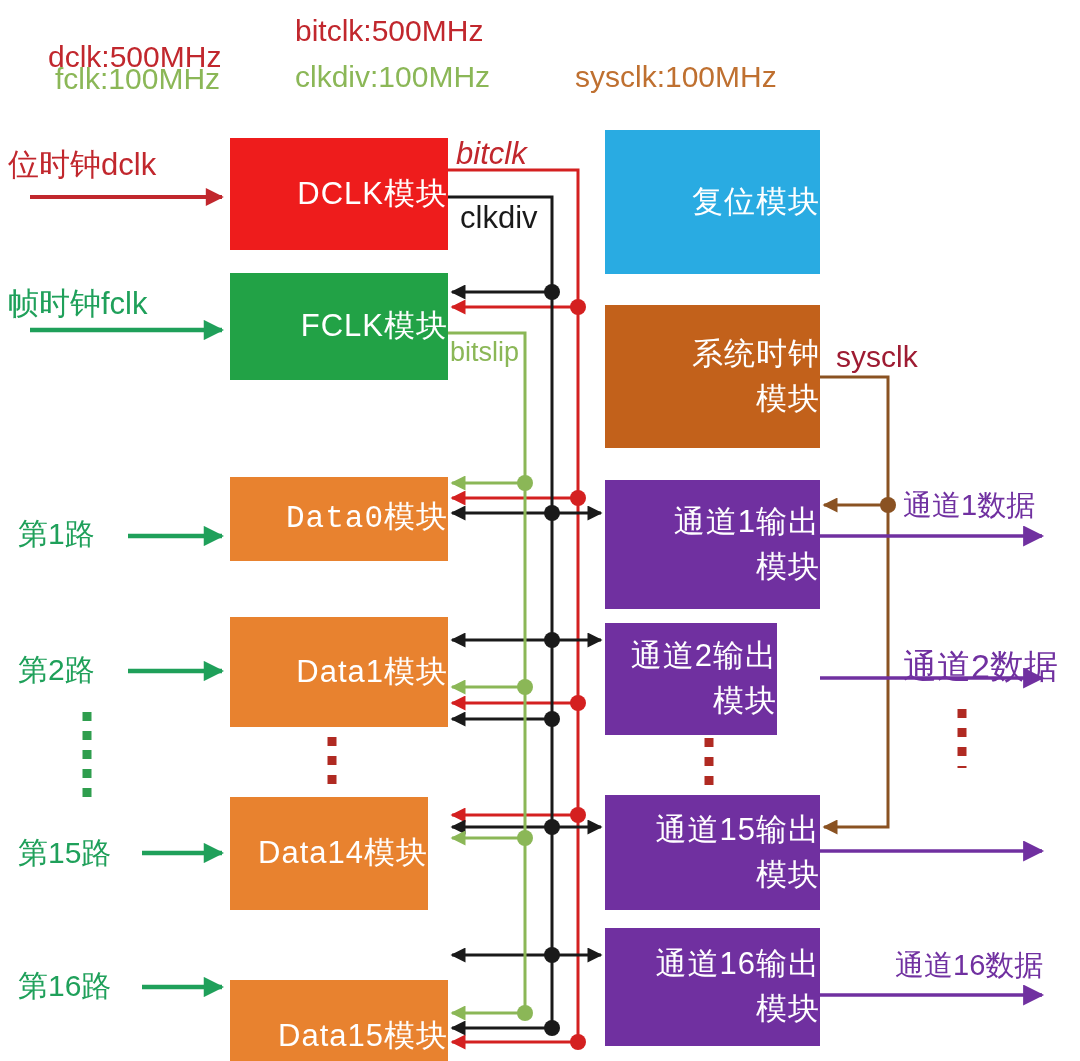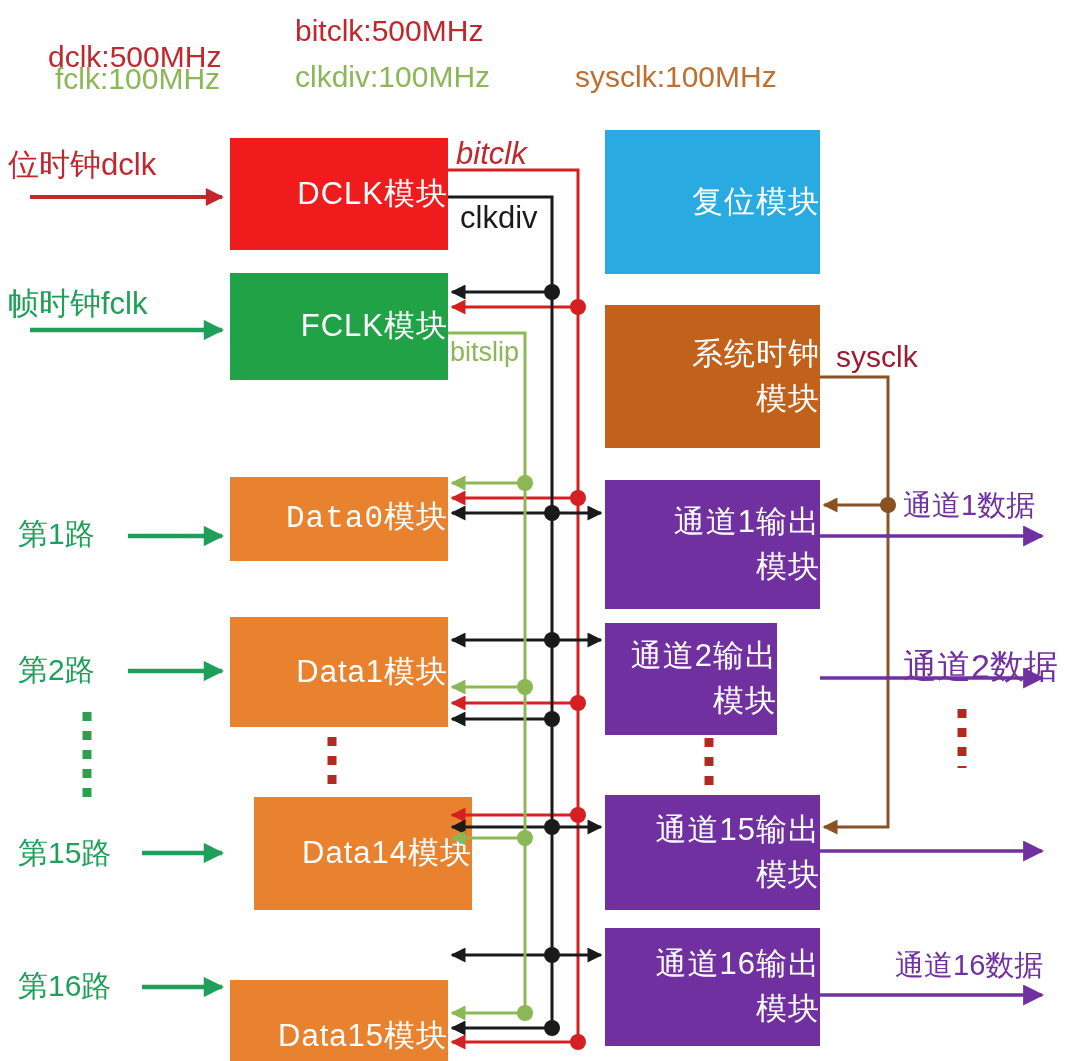--- a/index.html
+++ b/index.html
@@ -71,21 +71,21 @@
   </div>
 
   <div class="block bg-orange" style="left:230px;top:477px;width:218px;height:84px;font-family:Liberation Mono, monospace;">
     <span>Data0模块</span>
   </div>
 
   <div class="block bg-orange" style="left:230px;top:617px;width:218px;height:110px;">
     <span>Data1模块</span>
   </div>
 
-  <div class="block bg-orange" style="left:230px;top:797px;width:218px;height:113px;margin-left:24px;">
+  <div class="block bg-orange" style="left:230px;top:797px;width:198px;height:113px;">
     <span>Data14模块</span>
   </div>
 
   <div class="block bg-orange" style="left:230px;top:980px;width:218px;height:113px;">
     <span>Data15模块</span>
   </div>
 
   <div class="block bg-purple" style="left:605px;top:480px;width:215px;height:129px;">
     <span>通道1输出</span>
     <span>模块</span>

